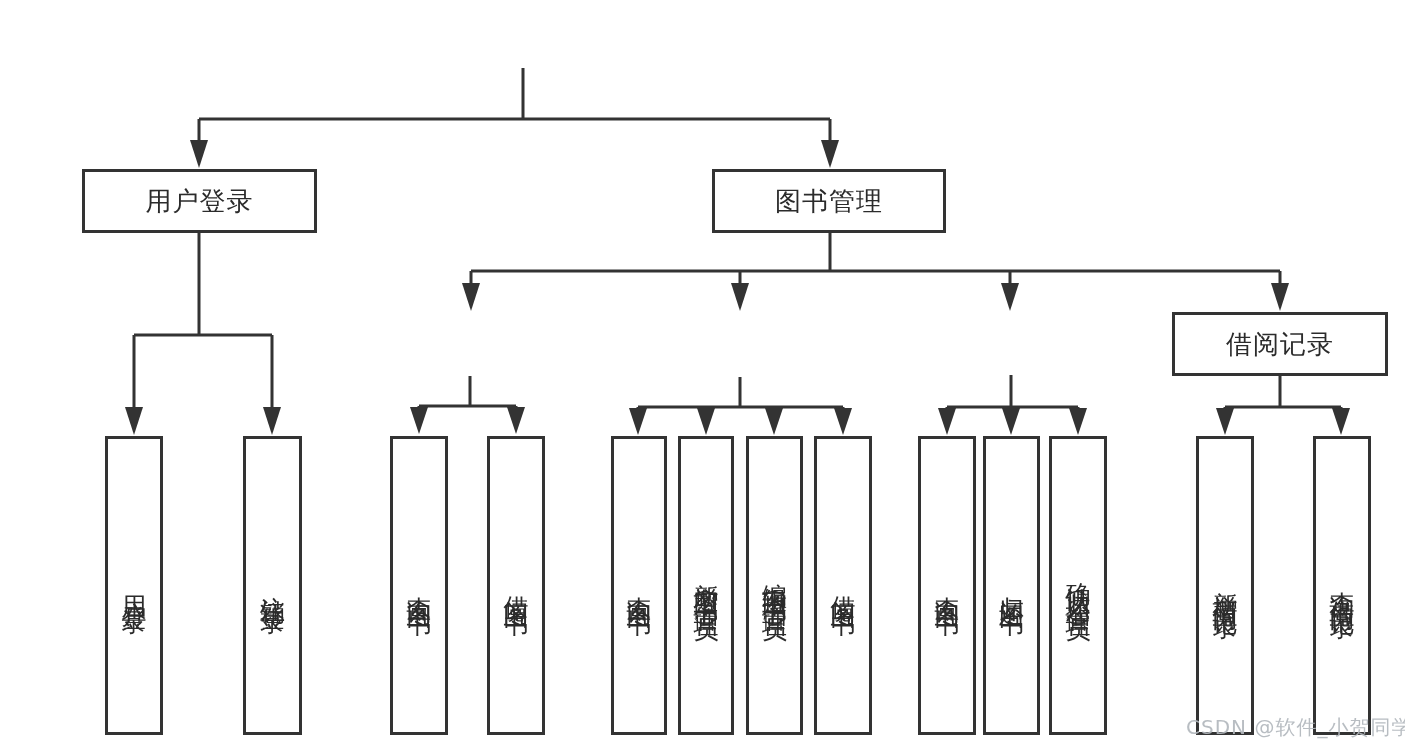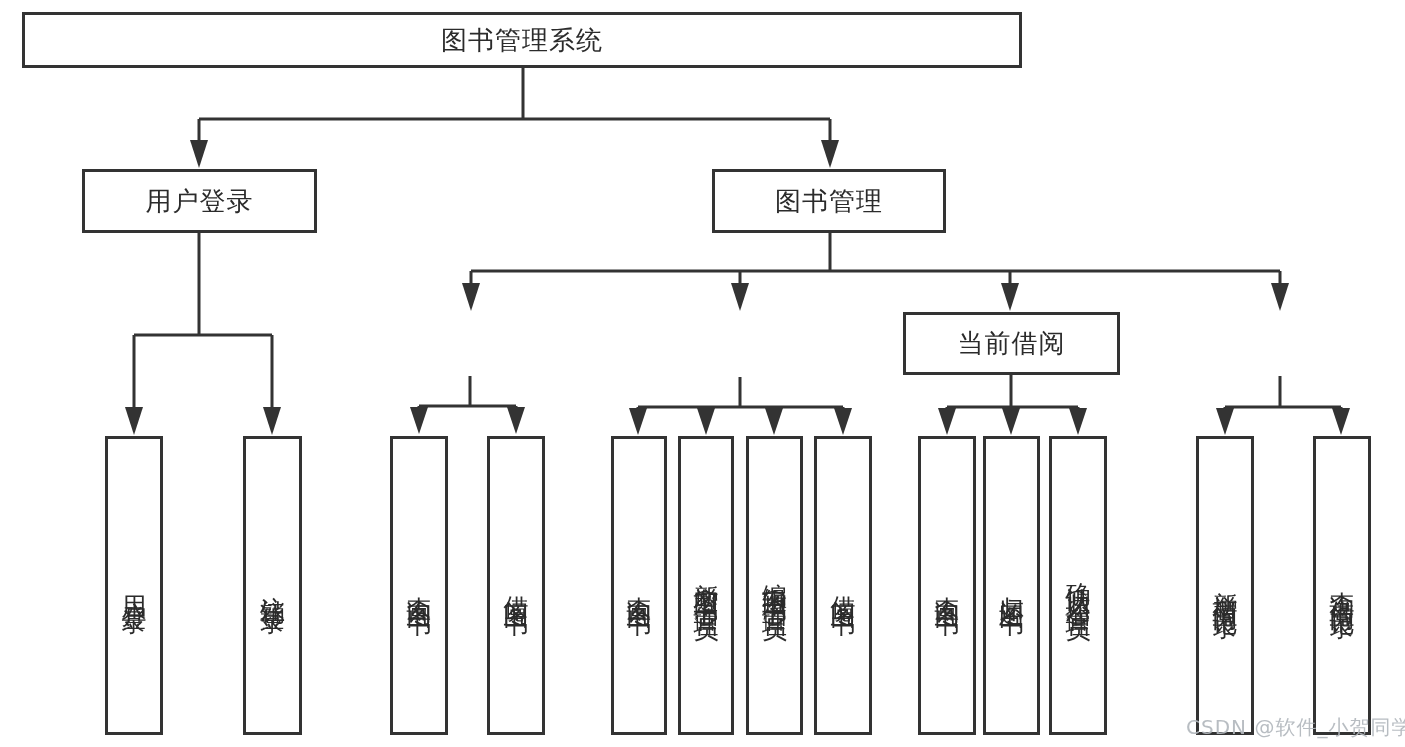--- a/index.html
+++ b/index.html
@@ -117,26 +117,25 @@
       <polygon points="1069,408 1087,408 1078,435"></polygon>
     </g>
 
     <g class="edge">
       <path d="M1280 376 V407 M1225 407 H1341 M1225 407 V411 M1341 407 V411"></path>
       <polygon points="1216,408 1234,408 1225,435"></polygon>
       <polygon points="1332,408 1350,408 1341,435"></polygon>
     </g>
   </svg>
 
-  <div class="node n-root">图书管理系统</div>
 
   <div class="node n-l2a">用户登录</div>
   <div class="node n-l2b">图书管理</div>
 
-  <div class="node n-l3c">当前借阅</div>
+  <div class="node n-l3d">借阅记录</div>
 
   <div class="node leaf lf-a1">用户登录</div>
   <div class="node leaf lf-a2">注销登录</div>
 
   <div class="node leaf lf-b1">查询图书</div>
   <div class="node leaf lf-b2">借阅图书</div>
 
   <div class="node leaf lf-c1">查询图书</div>
   <div class="node leaf lf-c2">新增图书（管理员）</div>
   <div class="node leaf lf-c3">编辑图书（管理员）</div>

